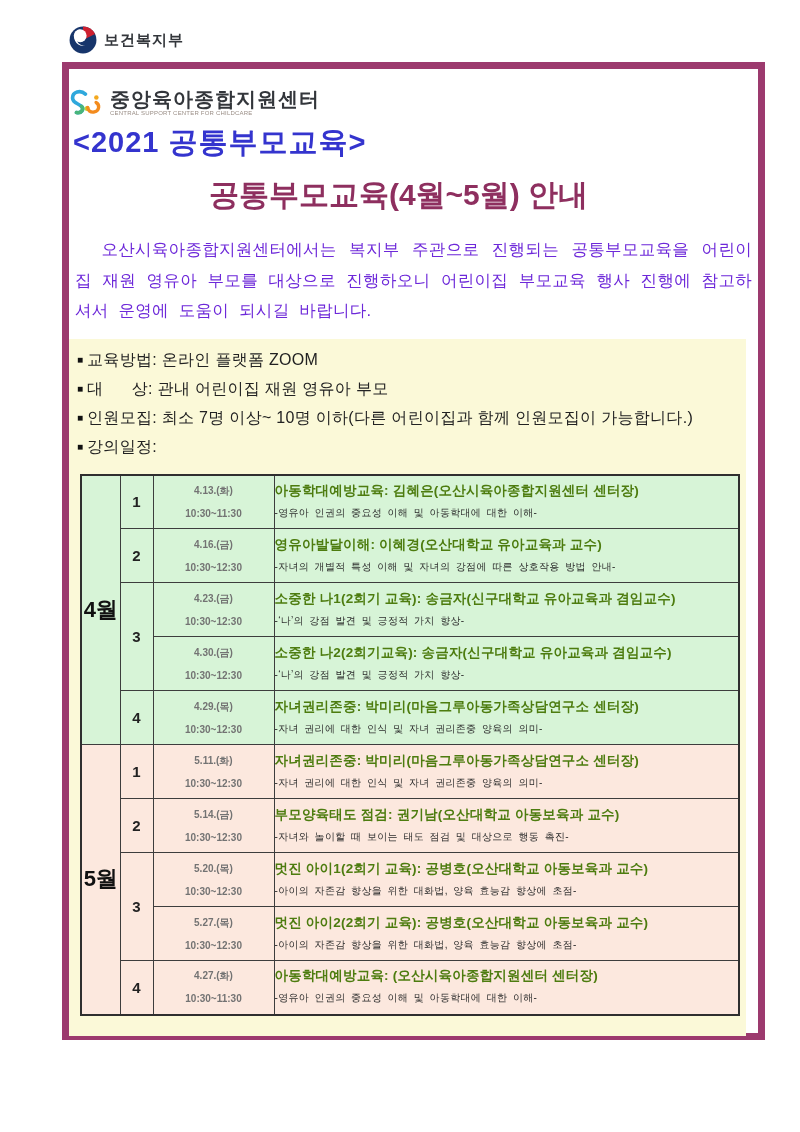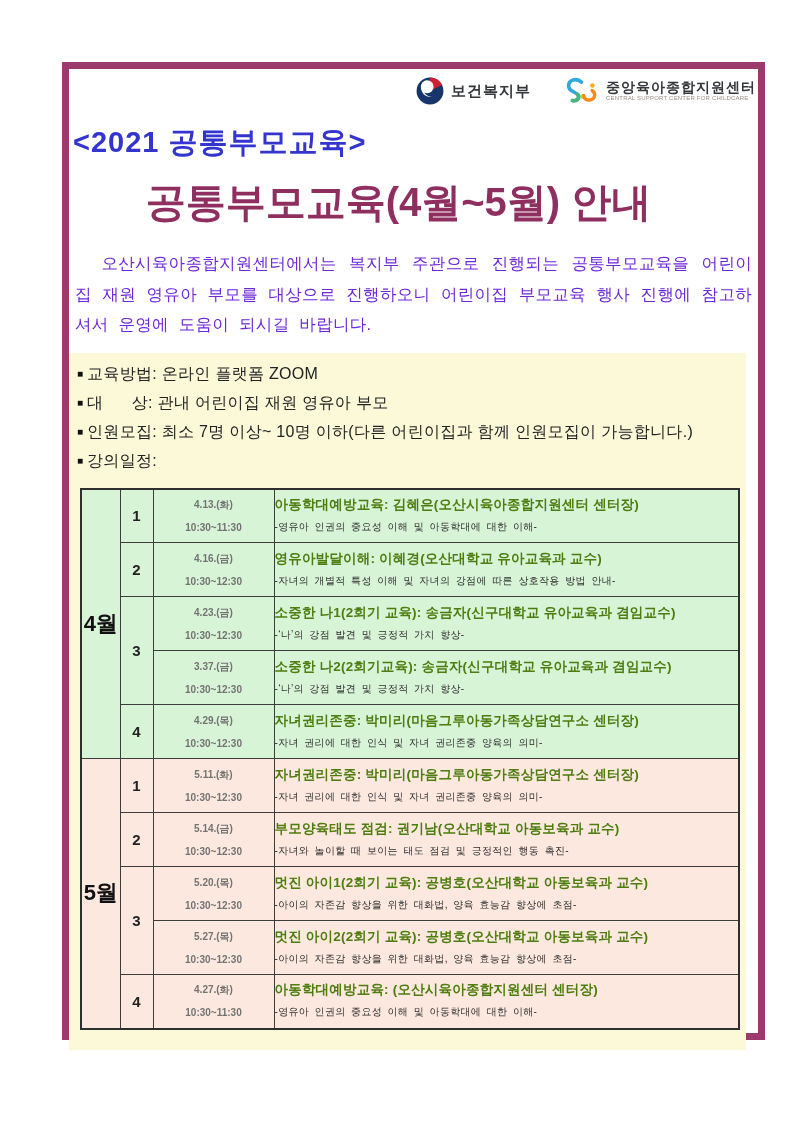--- a/index.html
+++ b/index.html
@@ -19,20 +19,21 @@
     background: #ffffff;
   }
   
   .logos {
     display: flex;
     justify-content: flex-end;
     align-items: flex-start;
     gap: 34px;
     padding: 8px 2px 0 0;
     height: 40px;
+    flex-direction: column;
   }
   .logo { display: flex; align-items: center; gap: 7px; }
   .logo svg { display: block; }
   .logo-name {
     font-size: 15px; font-weight: bold; color: #33363B;
     letter-spacing: 1px; white-space: nowrap;
   }
   .logo-name-stack { display: flex; flex-direction: column; line-height: 1.1; }
   .logo-sub {
     font-size: 6px; color: #9a8e86; letter-spacing: 0.2px; white-space: nowrap;
@@ -41,21 +42,21 @@
   .title-small {
     margin: 6px 0 0 4px;
     font-size: 29px; font-weight: bold;
     color: #3434CE;
     letter-spacing: 1px;
     white-space: nowrap;
   }
   .title-main {
     margin: 12px 30px 0 0;
     text-align: center;
-    font-size: 40px; font-weight: bold;
+    font-size: 30px; font-weight: bold;
     color: #8E2F5F;
     letter-spacing: 0px;
     white-space: nowrap;
   }
   
   .intro {
     margin: 18px 6px 0 6px;
     font-size: 16.5px;
     line-height: 1.85;
     color: #6d28d9;
@@ -150,21 +151,21 @@
       <span>
         <svg width="34" height="28" viewBox="0 0 120 100">
           <path d="M58 18 C40 2 12 10 12 32 C12 50 34 52 44 62 C54 72 44 88 26 84" fill="none" stroke="#2FA8DC" stroke-width="13" stroke-linecap="round"></path>
           <path d="M44 62 C54 72 44 88 26 84" fill="none" stroke="#49B57A" stroke-width="13" stroke-linecap="round"></path>
           <circle cx="64" cy="70" r="9" fill="#BFD730"></circle>
           <path d="M96 48 C110 56 108 78 90 82 C76 85 66 76 66 66" fill="none" stroke="#F38B1E" stroke-width="12" stroke-linecap="round"></path>
           <circle cx="97" cy="30" r="8" fill="#F3A81E"></circle>
         </svg>
       </span>
       <span class="logo-name-stack">
-        <span class="logo-name" style="font-size:14px">중앙육아종합지원센터</span>
+        <span class="logo-name" style="font-size:20px">중앙육아종합지원센터</span>
         <span class="logo-sub">CENTRAL SUPPORT CENTER FOR CHILDCARE</span>
       </span>
     </div>
   </div>
 
   <div class="title-small">&lt;2021 공통부모교육&gt;</div>
   <div class="title-main">공통부모교육(4월~5월) 안내</div>
 
   <p class="intro">오산시육아종합지원센터에서는 복지부 주관으로 진행되는 공통부모교육을 어린이집 재원 영유아 부모를 대상으로 진행하오니 어린이집 부모교육 행사 진행에 참고하셔서 운영에 도움이 되시길 바랍니다.</p>
 
@@ -225,21 +226,21 @@
             <div class="date">4.23.(금)</div>
             <div class="time">10:30~12:30</div>
           </td>
           <td class="desc-cell">
             <div class="lec-title">소중한 나1(2회기 교육): 송금자(신구대학교 유아교육과 겸임교수)</div>
             <div class="lec-desc">-‘나’의 강점 발견 및 긍정적 가치 향상-</div>
           </td>
         </tr>
         <tr class="sub">
           <td class="dt-cell">
-            <div class="date">3.37.(금)</div>
+            <div class="date">4.30.(금)</div>
             <div class="time">10:30~12:30</div>
           </td>
           <td class="desc-cell">
             <div class="lec-title">소중한 나2(2회기교육): 송금자(신구대학교 유아교육과 겸임교수)</div>
             <div class="lec-desc">-‘나’의 강점 발견 및 긍정적 가치 향상-</div>
           </td>
         </tr>
         <tr class="sub">
           <td class="num-cell">4</td>
           <td class="dt-cell">
@@ -266,21 +267,21 @@
           </td>
         </tr>
         <tr class="sub">
           <td class="num-cell">2</td>
           <td class="dt-cell">
             <div class="date">5.14.(금)</div>
             <div class="time">10:30~12:30</div>
           </td>
           <td class="desc-cell">
             <div class="lec-title">부모양육태도 점검: 권기남(오산대학교 아동보육과 교수)</div>
-            <div class="lec-desc">-자녀와 놀이할 때 보이는 태도 점검 및 긍정적인 행동 촉진-</div>
+            <div class="lec-desc">-자녀와 놀이할 때 보이는 태도 점검 및 대상으로 행동 촉진-</div>
           </td>
         </tr>
         <tr class="sub">
           <td class="num-cell" rowspan="2">3</td>
           <td class="dt-cell">
             <div class="date">5.20.(목)</div>
             <div class="time">10:30~12:30</div>
           </td>
           <td class="desc-cell">
             <div class="lec-title">멋진 아이1(2회기 교육): 공병호(오산대학교 아동보육과 교수)</div>

